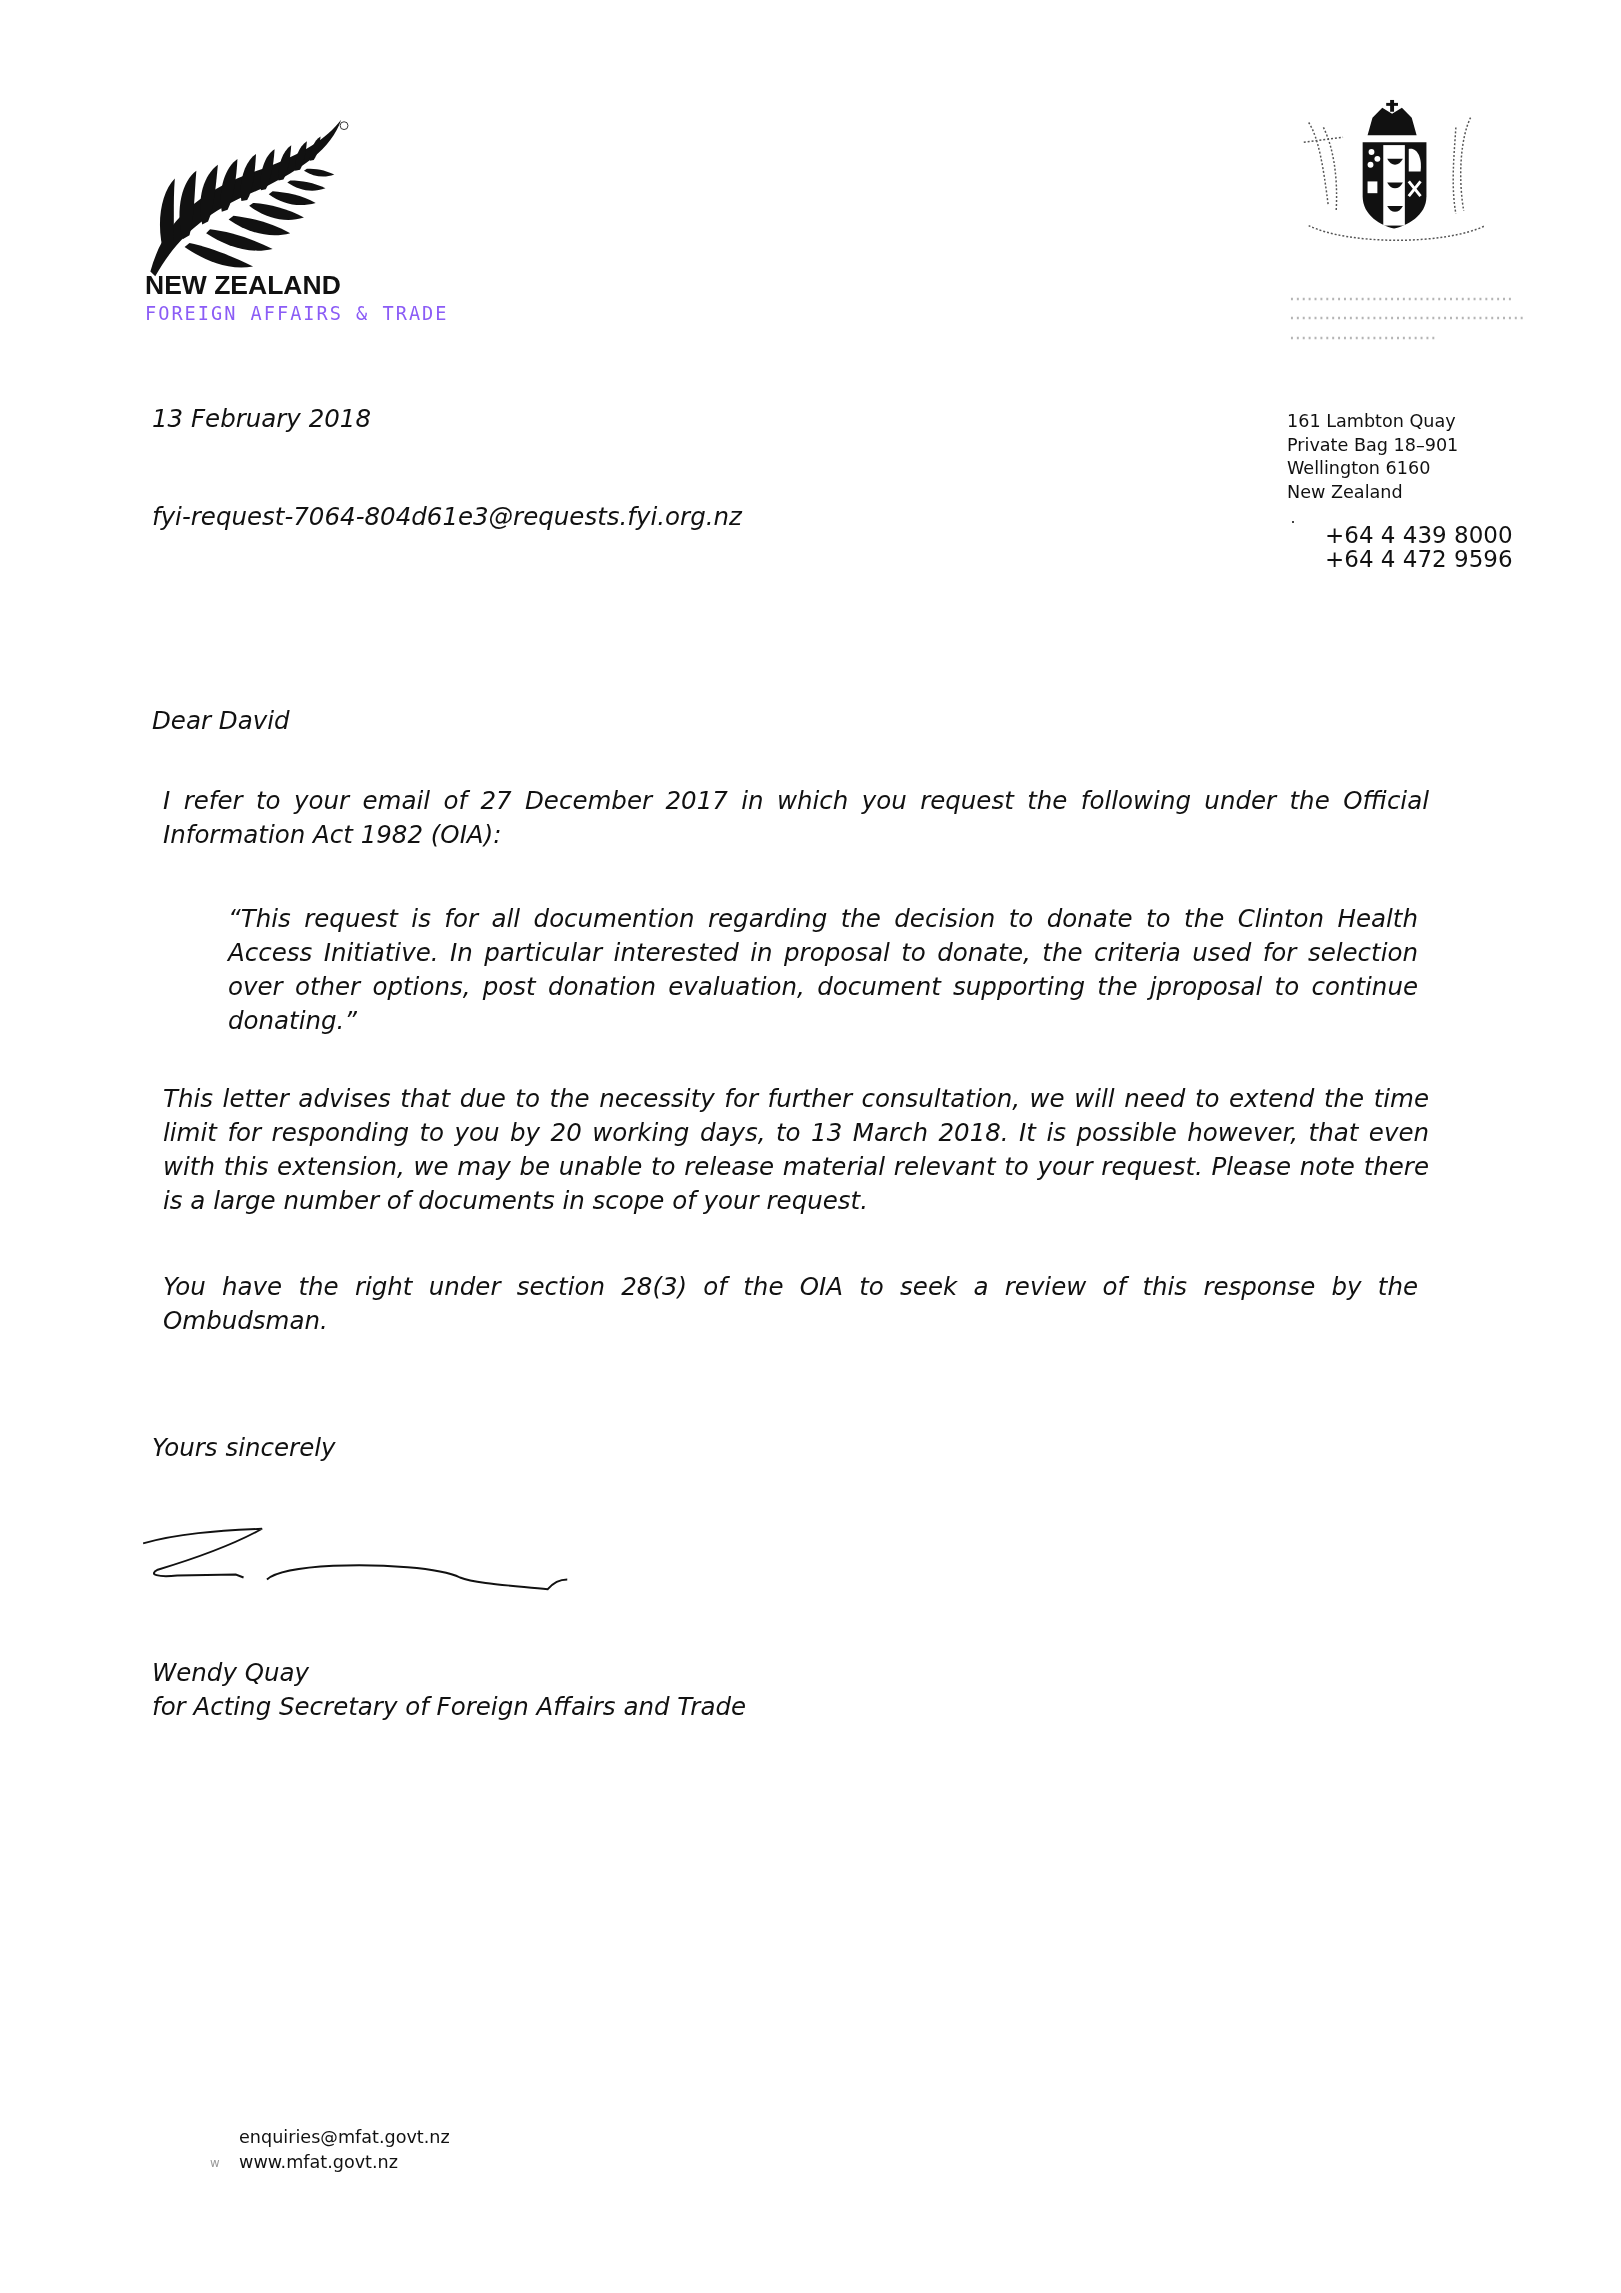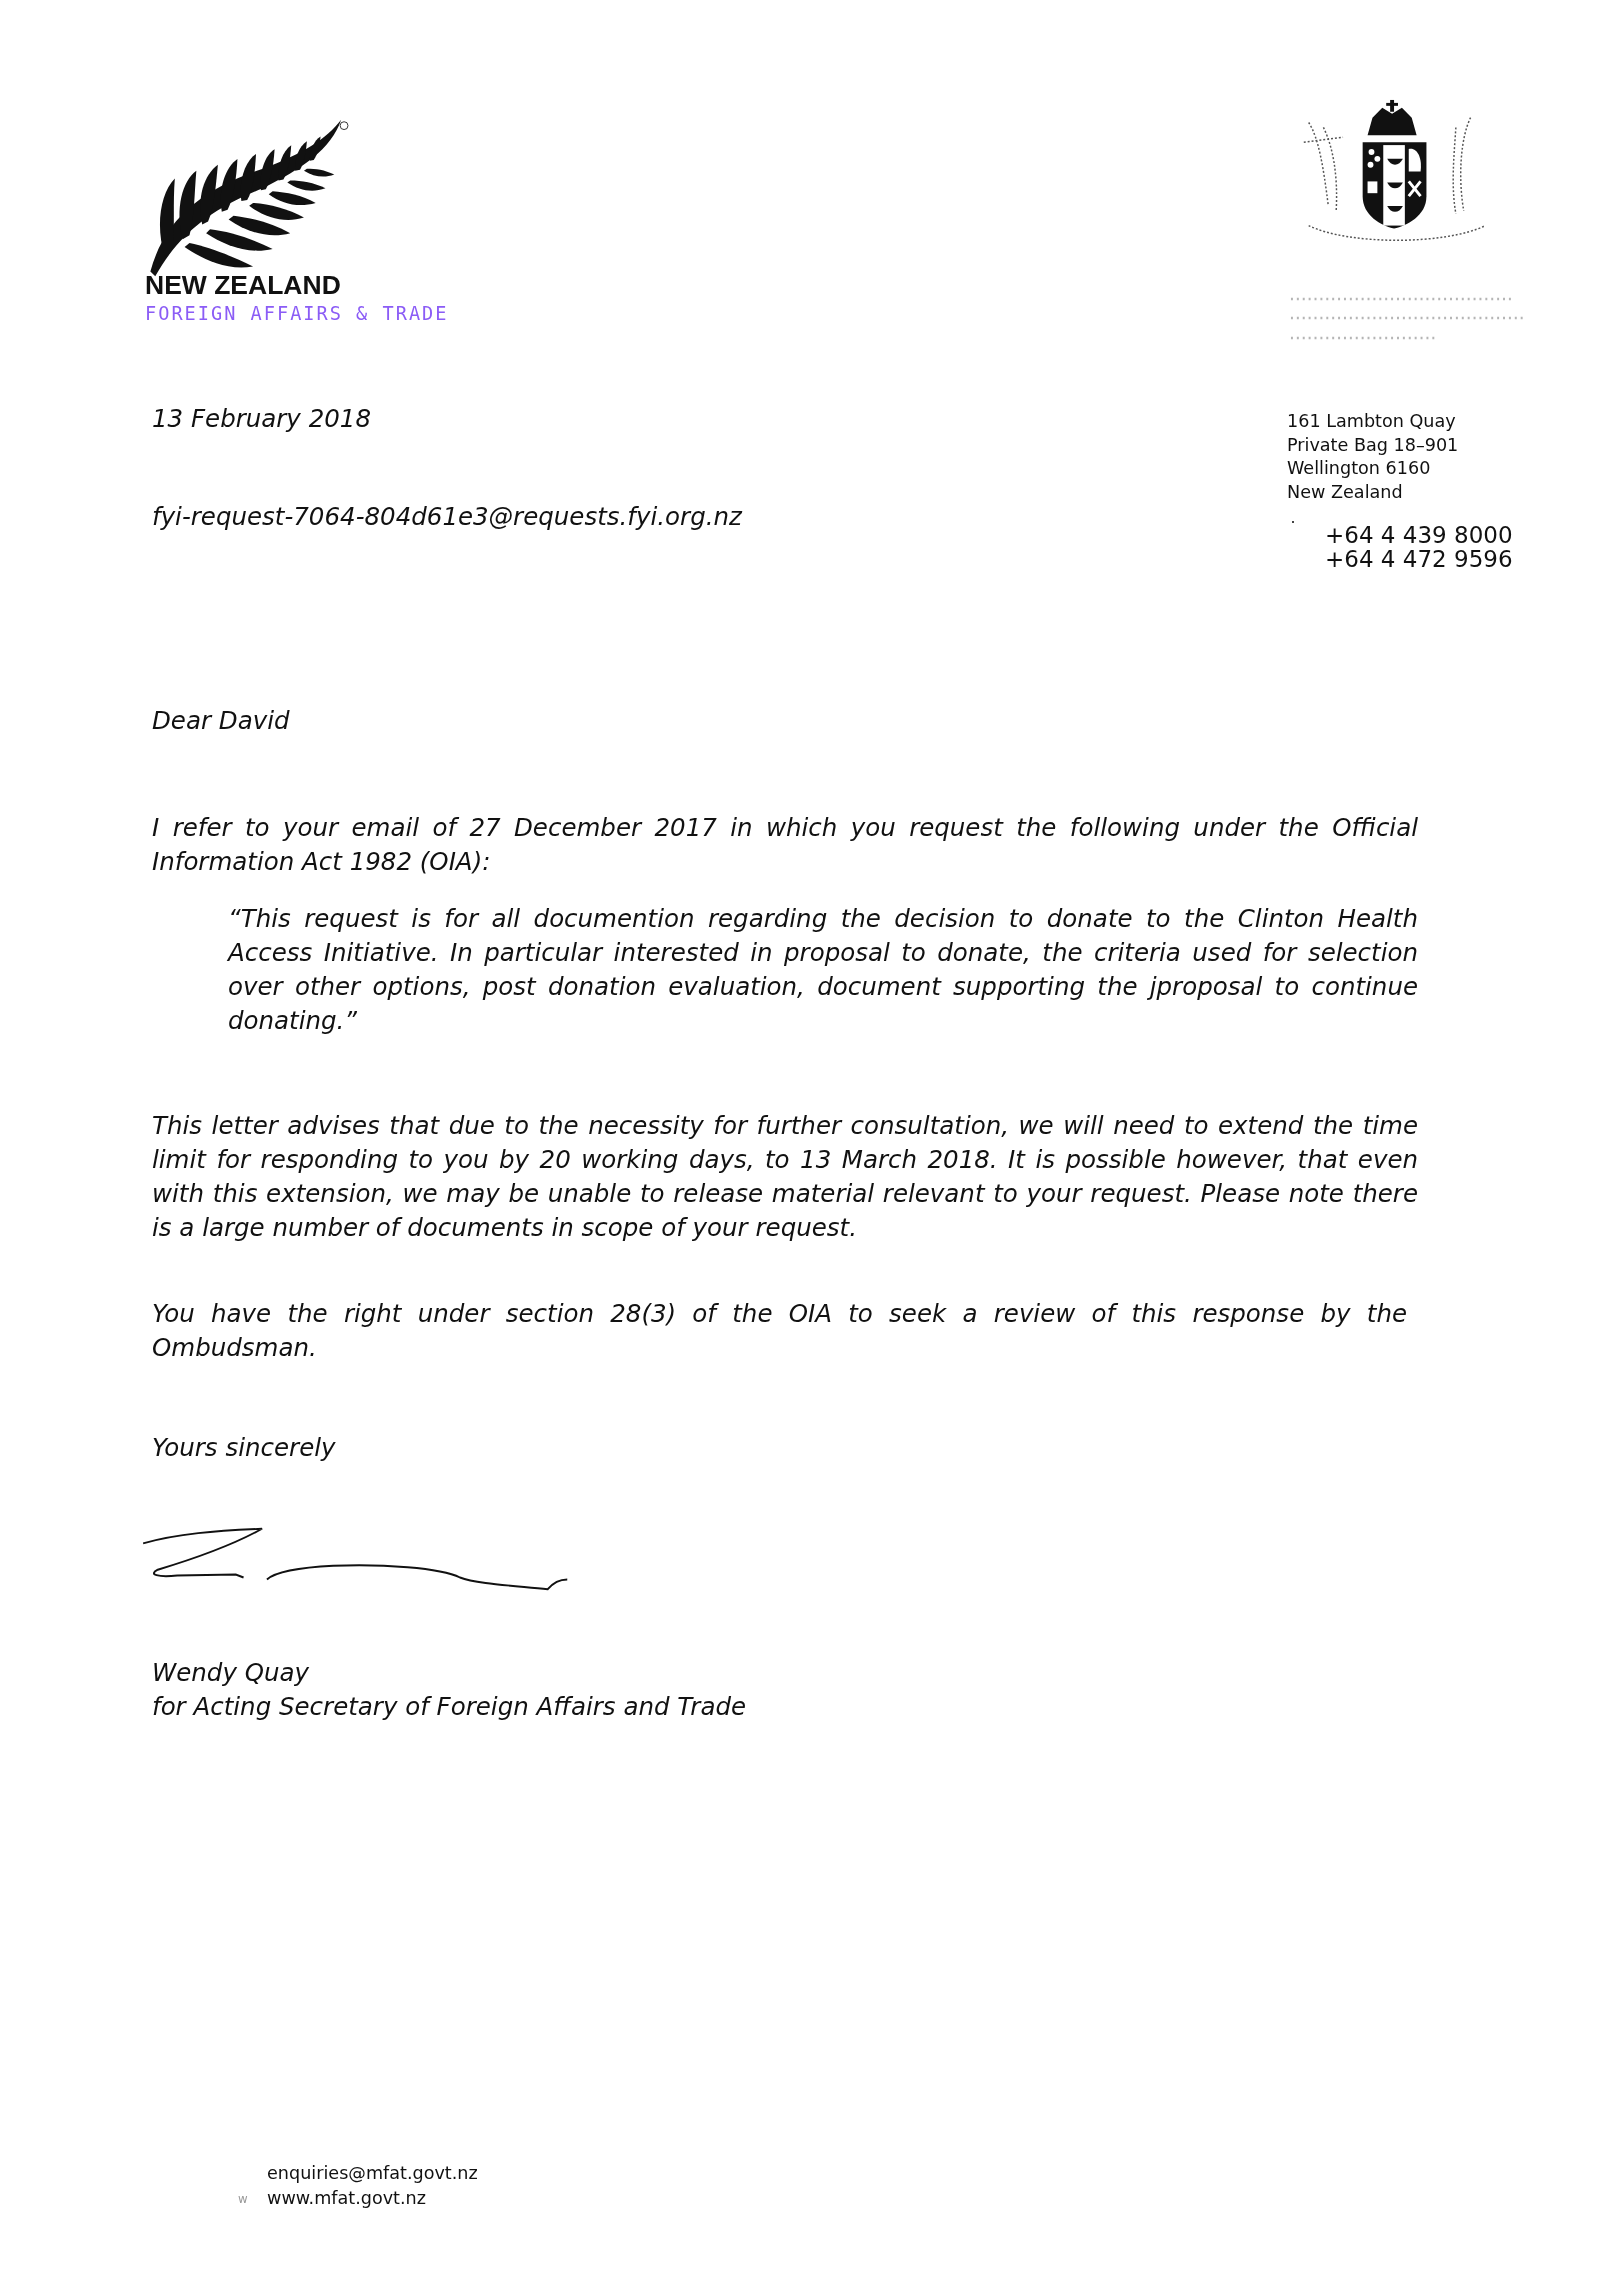--- a/index.html
+++ b/index.html
@@ -16,30 +16,30 @@
   .crest-caption div { height: 5.9px; margin: 11.8px 0 13.7px 0;
      background-image: radial-gradient(circle, #b5b5b5 1px, transparent 1.3px);
      background-size: 5.9px 5.9px; }
   .text { font-size: 24.5px; line-height: 34px; white-space: nowrap; font-style: italic; }
   .date { left: 152px; top: 402px; }
   .recipient { left: 152px; top: 500px; }
   .addr { left: 1287px; top: 410px; font-size: 17.6px; line-height: 23.5px; }
   .phones { left: 1325px; top: 524px; font-size: 23px; line-height: 23.5px; }
   .tick { position: absolute; left: 1292px; top: 521px; width: 2px; height: 2px; background:#444; }
   .salutation { left: 152px; top: 704px; }
-  .para { left: 152px; width: 1266px; text-align: justify; text-align-last: left; white-space: normal; margin-top: 27px; }
+  .para { left: 163px; width: 1266px; text-align: justify; text-align-last: left; white-space: normal; }
   .p1 { top: 784px; }
   .quote { left: 228px; top: 902px; width: 1190px; font-style: italic; text-align: justify;
            text-align-last: left; white-space: normal; }
   .p2 { top: 1082px; }
   .p3 { top: 1270px; width: 1255px; }
   .closing { left: 152px; top: 1431px; }
   .signature { left: 137px; top: 1519px; width: 451px; height: 78px; }
   .signer { left: 152px; top: 1656px; }
-  .footer { left: 267px; top: 2125px; font-size: 17.6px; line-height: 24.5px; margin-top: 36px; }
+  .footer { left: 239px; top: 2125px; font-size: 17.6px; line-height: 24.5px; }
   .footer .w { position: absolute; left: -29px; top: 25.5px; font-size: 11.8px; color: #999; }
 </style>
 </head>
 <body>
 
 <svg class="abs logo" viewBox="0 0 320 230">
   <path d="M5 165 C 20 110, 60 80, 120 60 C 160 45, 185 30, 200 10 C 190 40, 160 60, 120 80 C 70 100, 35 125, 10 170 Z" fill="#111"></path>
   <g fill="#111">
     <path d="M20 150 C 10 120, 15 85, 30 70 C 28 95, 30 120, 28 140 Z"></path>
     <path d="M38 132 C 30 100, 38 72, 52 62 C 50 85, 50 110, 45 128 Z"></path>

